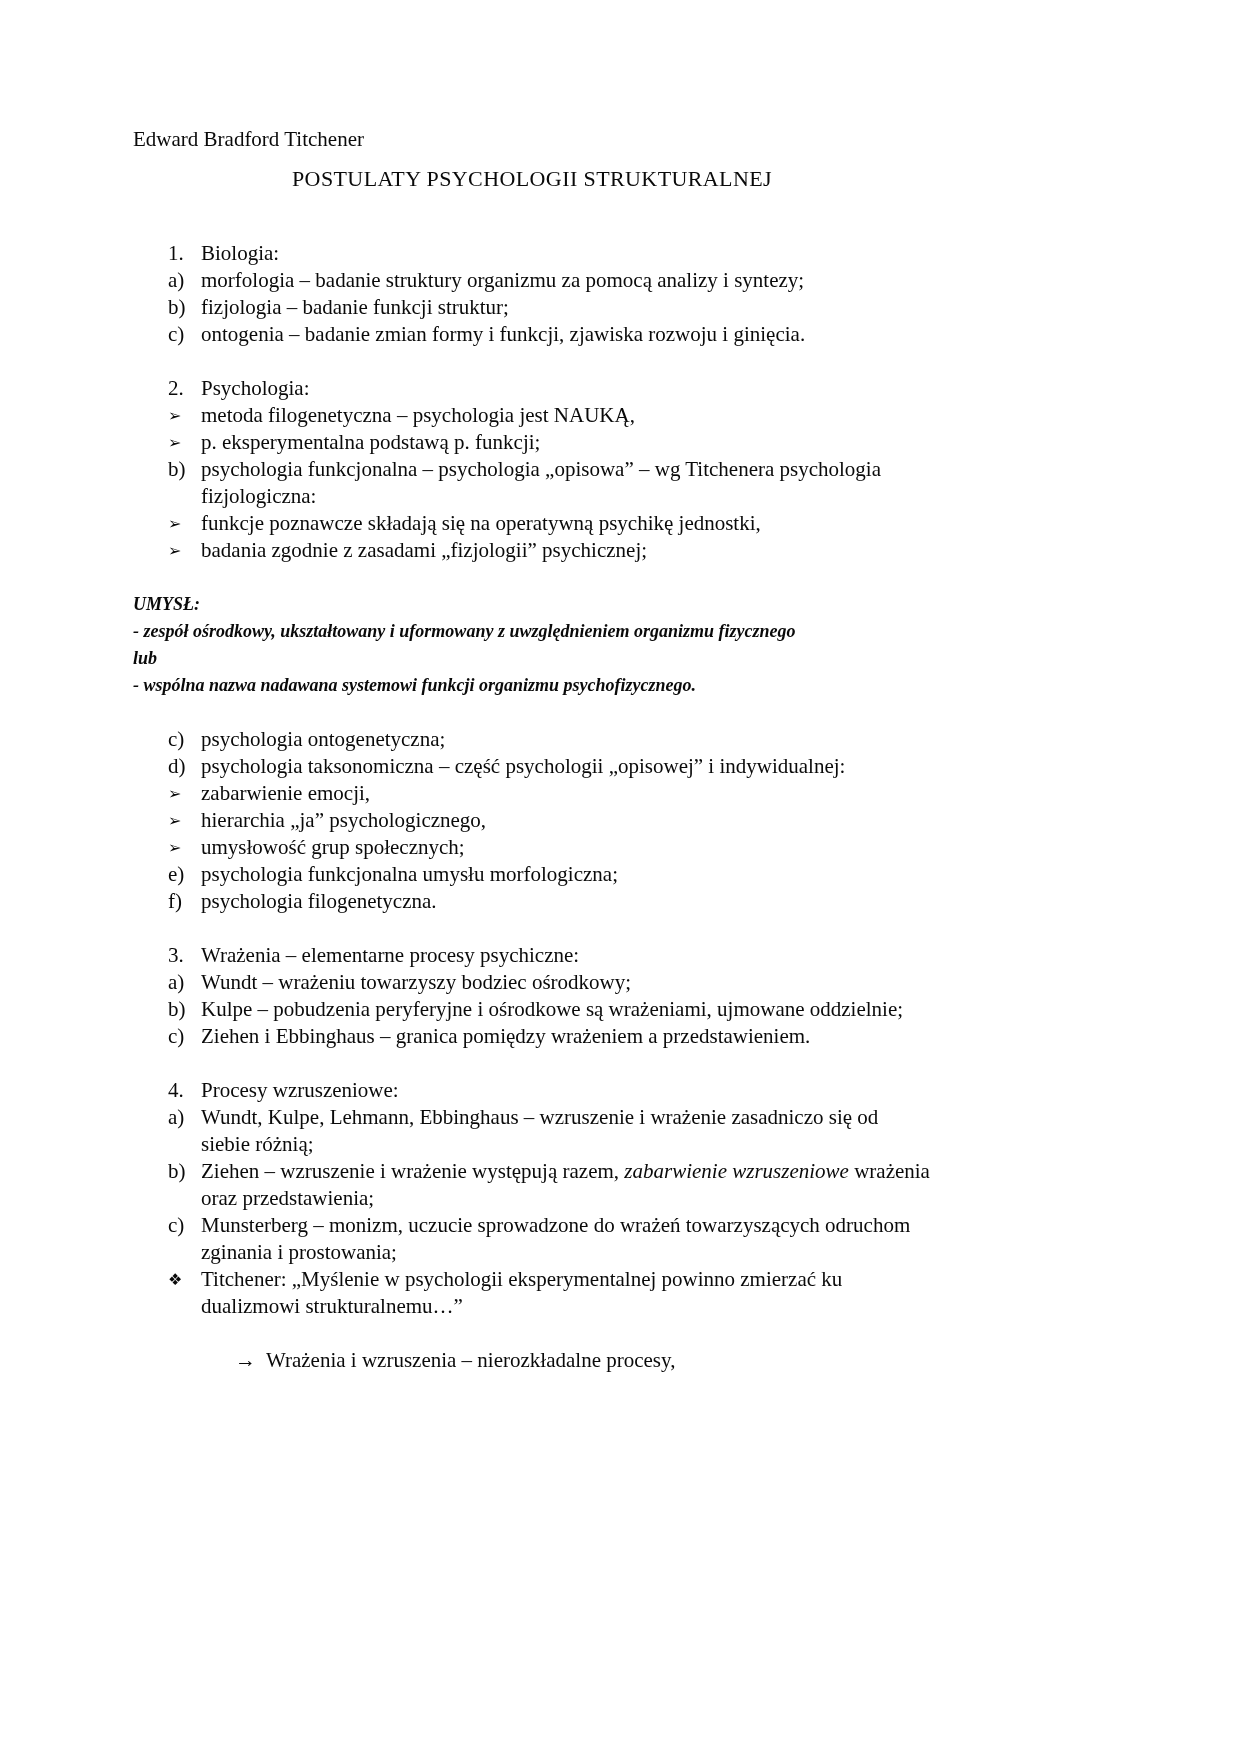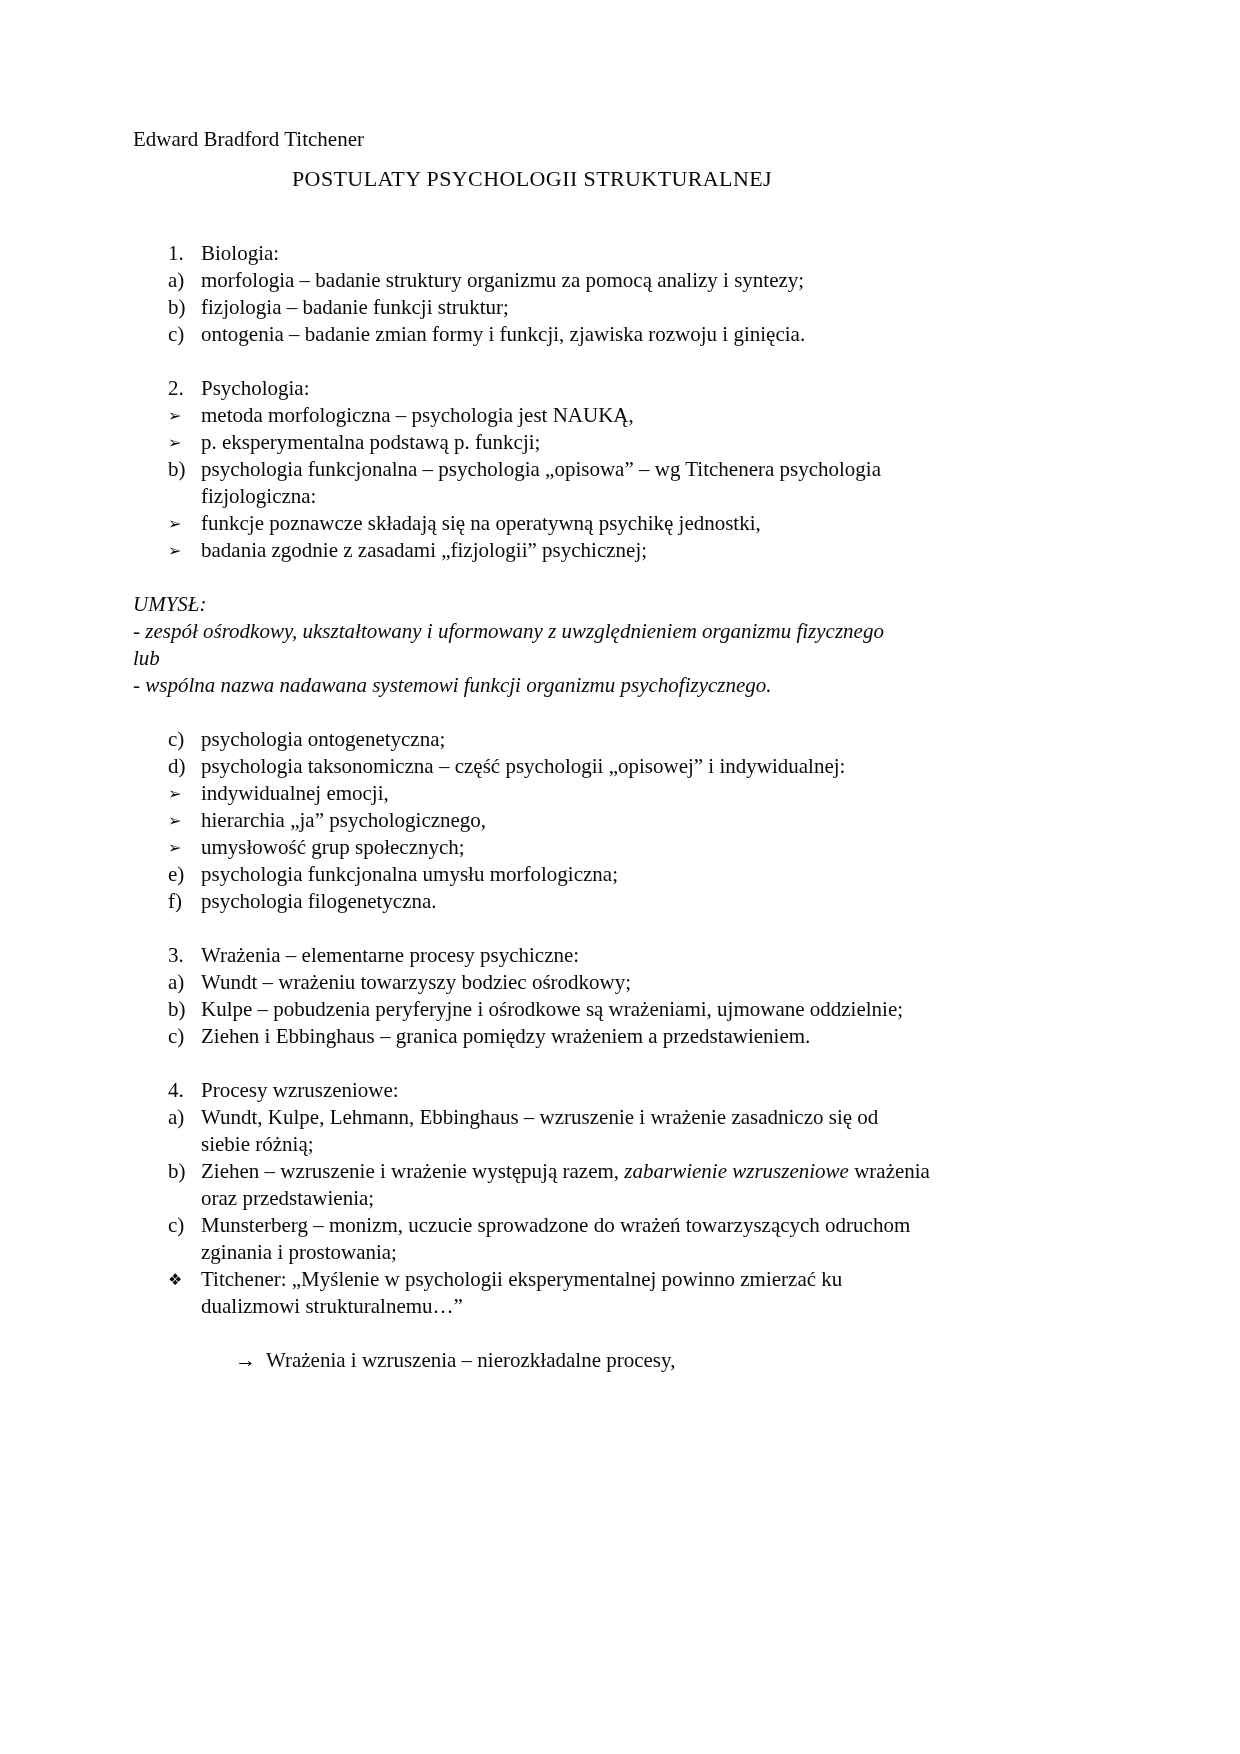--- a/index.html
+++ b/index.html
@@ -40,22 +40,22 @@
     font-size:16px;
     line-height:27px;
   }
   .li.arrow { padding-left:102px; }
   .li.arrow .mk { flex:0 0 31px; }
   .para {
     font-size:21px; line-height:27px;
   }
   .mind {
     font-style:italic;
-    font-weight:normal;
-    font-size:21px; line-height:27px;
+    font-weight:bold;
+    font-size:18px; line-height:27px;
   }
   em { font-style:italic;text-align:center; }
 </style>
 </head>
 <body>
 
 <div class="page">
 
   <div class="author">Edward Bradford Titchener</div>
 
@@ -80,21 +80,21 @@
     </div>
   </section>
 
   <section class="block">
     <div class="li">
       <span class="mk">2.</span>
       <span class="tx">Psychologia:</span>
     </div>
     <div class="li">
       <span class="mk mk-ding">➢</span>
-      <span class="tx">metoda morfologiczna – psychologia jest NAUKĄ,</span>
+      <span class="tx">metoda filogenetyczna – psychologia jest NAUKĄ,</span>
     </div>
     <div class="li">
       <span class="mk mk-ding">➢</span>
       <span class="tx">p. eksperymentalna podstawą p. funkcji;</span>
     </div>
     <div class="li">
       <span class="mk">b)</span>
       <span class="tx">psychologia funkcjonalna – psychologia „opisowa” – wg Titchenera psychologia fizjologiczna:</span>
     </div>
     <div class="li">
@@ -118,21 +118,21 @@
     <div class="li">
       <span class="mk">c)</span>
       <span class="tx">psychologia ontogenetyczna;</span>
     </div>
     <div class="li">
       <span class="mk">d)</span>
       <span class="tx">psychologia taksonomiczna – część psychologii „opisowej” i indywidualnej:</span>
     </div>
     <div class="li">
       <span class="mk mk-ding">➢</span>
-      <span class="tx">indywidualnej emocji,</span>
+      <span class="tx">zabarwienie emocji,</span>
     </div>
     <div class="li">
       <span class="mk mk-ding">➢</span>
       <span class="tx">hierarchia „ja” psychologicznego,</span>
     </div>
     <div class="li">
       <span class="mk mk-ding">➢</span>
       <span class="tx">umysłowość grup społecznych;</span>
     </div>
     <div class="li">

